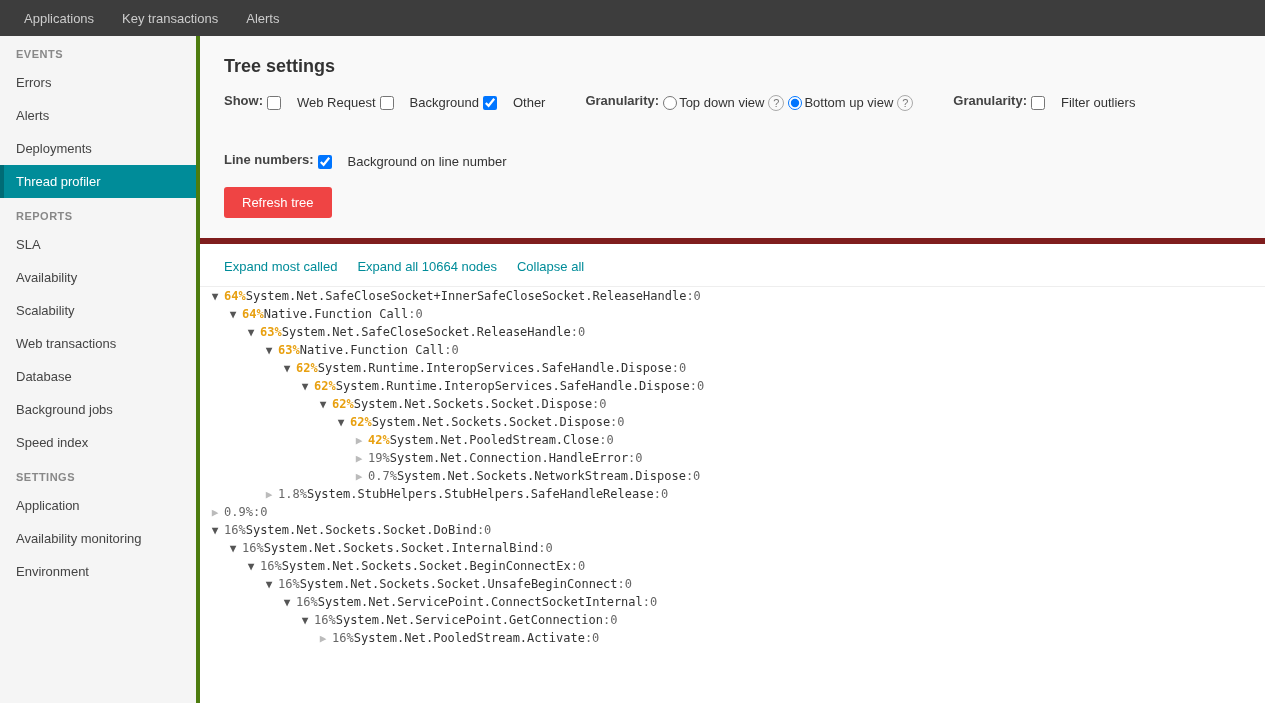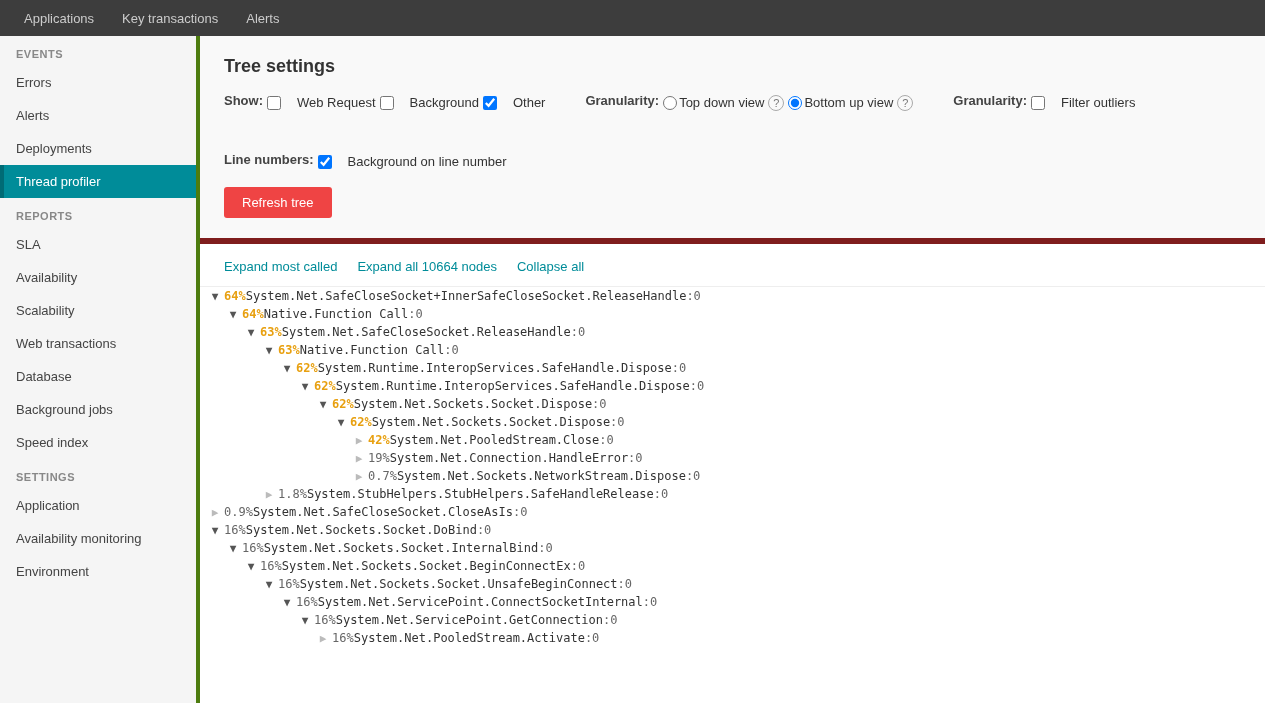--- a/index.html
+++ b/index.html
@@ -346,21 +346,20 @@
           <span class="tree-indent" style="display: inline-block; width: 62px;"></span>
           <span class="tree-toggle leaf"></span>
           <span class="pct-gray"> 1.8% </span>
           <span class="node-text">System.StubHelpers.StubHelpers.SafeHandleRelease</span>
           <span class="node-num"> :0</span>
         </div>
         <div class="tree-node">
           <span class="tree-indent" style="display: inline-block; width: 8px;"></span>
           <span class="tree-toggle leaf"></span>
           <span class="pct-gray"> 0.9% </span>
-          <span class="node-text">System.Net.SafeCloseSocket.CloseAsIs</span>
           <span class="node-num"> :0</span>
         </div>
         <div class="tree-node">
           <span class="tree-indent" style="display: inline-block; width: 8px;"></span>
           <span class="tree-toggle expanded"></span>
           <span class="pct-gray"> 16% </span>
           <span class="node-text">System.Net.Sockets.Socket.DoBind</span>
           <span class="node-num"> :0</span>
         </div>
         <div class="tree-node">

